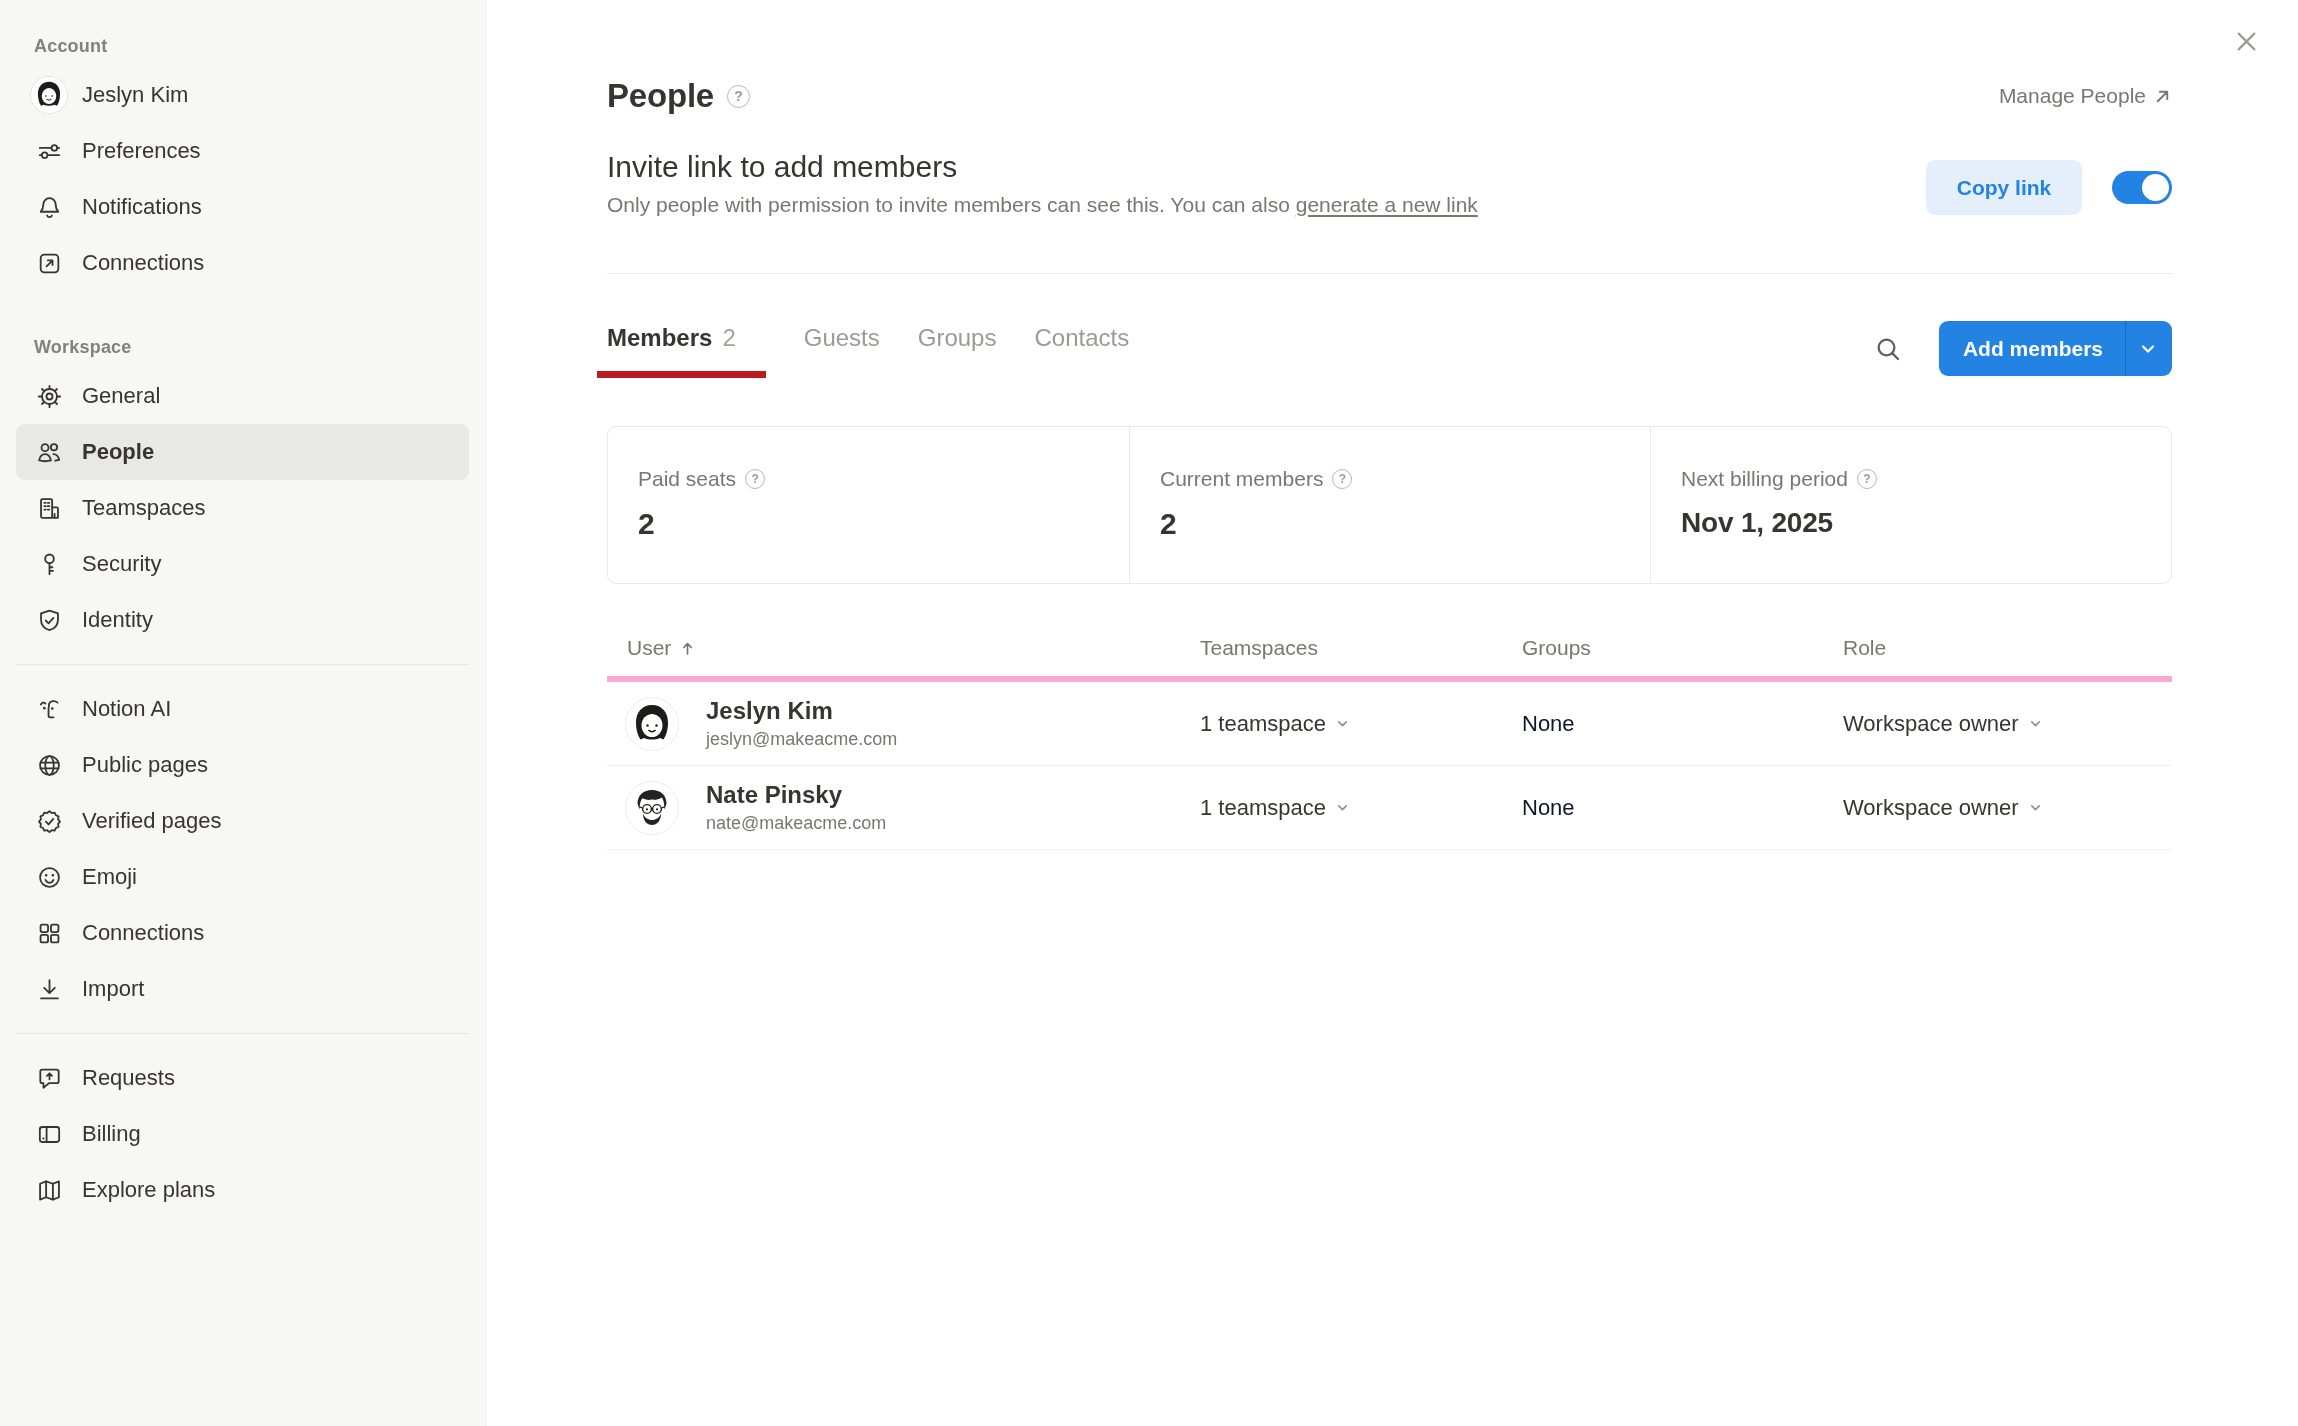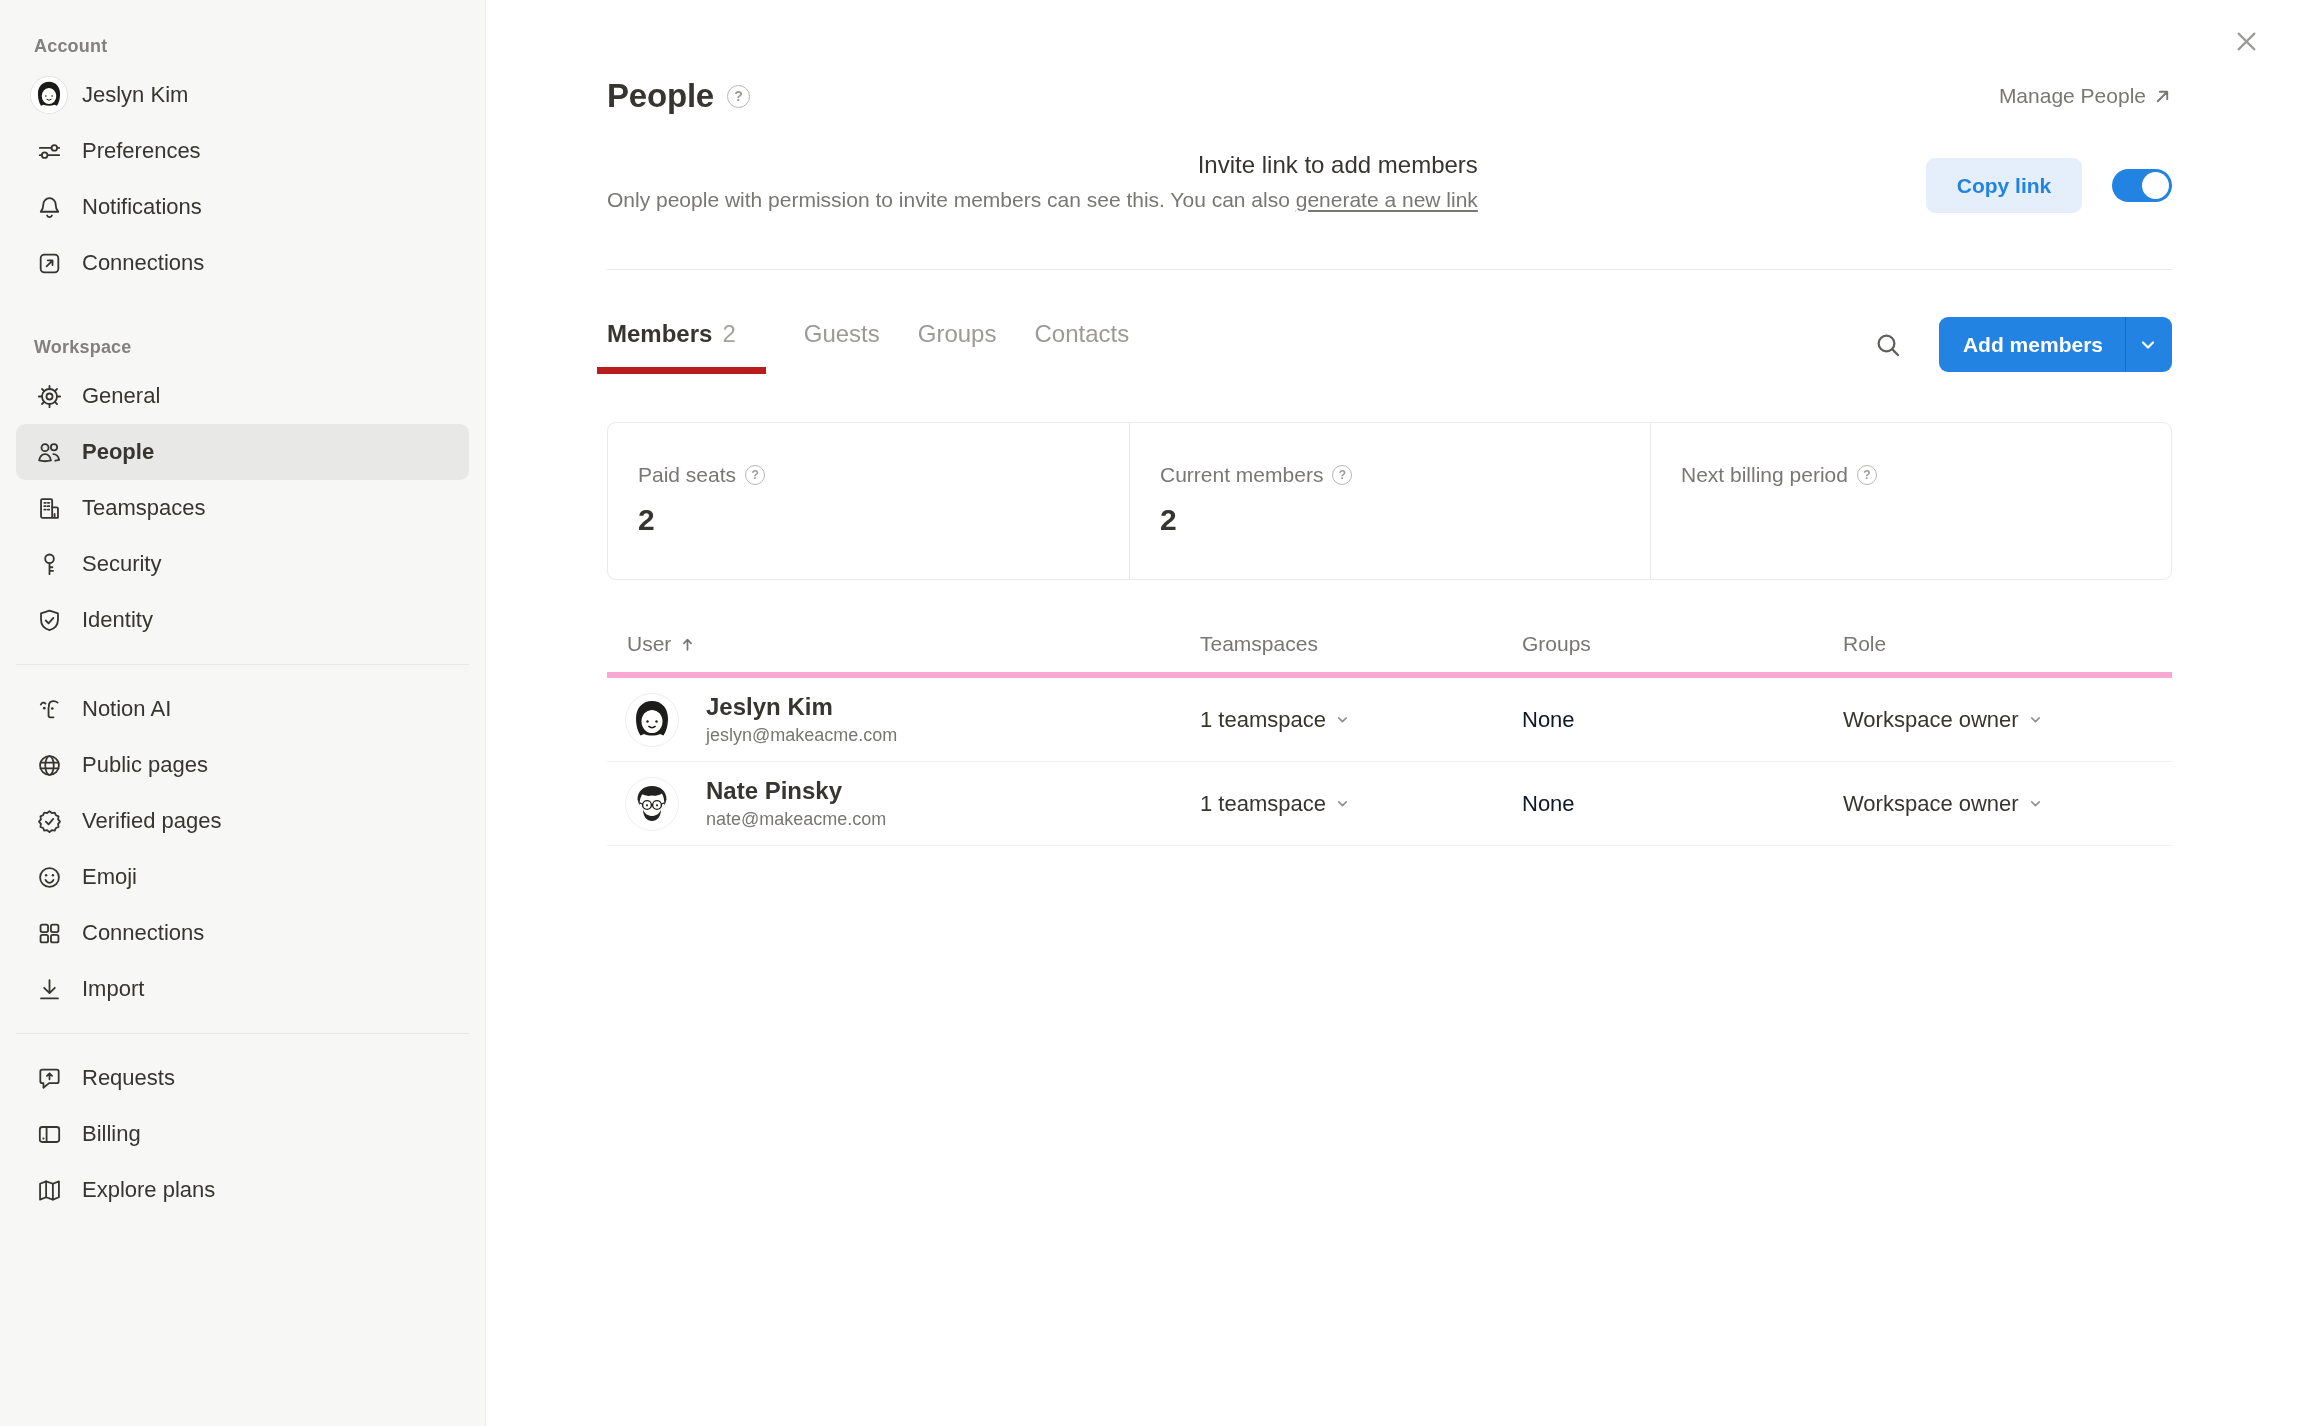--- a/index.html
+++ b/index.html
@@ -42,21 +42,21 @@
   .help-circle {
     display:inline-flex; align-items:center; justify-content:center;
     border:1.6px solid #B9B7B3; color:#9B9A97; border-radius:50%;
     font-weight:700;
   }
   .help-lg { width:23px; height:23px; font-size:14px; margin-left:13px; }
   .help-sm { width:20px; height:20px; font-size:12px; margin-left:9px; border-width:1.4px; }
   .manage-link { margin-left:auto; display:flex; align-items:center; gap:7px; color:#787774; font-size:21px; cursor:pointer; }
 
   .invite-row { margin-top:32px; display:flex; align-items:center; }
-  .invite-title { font-size:24px; font-weight:500; color:#37352F;text-align:right; }
+  .invite-title { font-size:30px; font-weight:500; color:#37352F; }
   .invite-desc { margin-top:9px; font-size:21px; color:#787774; }
   .invite-desc a { color:#787774; text-decoration:underline; text-underline-offset:3px; cursor:pointer; }
   .invite-controls { margin-left:auto; display:flex; align-items:center; gap:30px; margin-top:8px; }
   .copy-link-btn {
     width:156px; height:55px; border-radius:9px; background:#E4EFFB;
     color:#2383E2; font-size:21px; font-weight:700;
     display:flex; align-items:center; justify-content:center; cursor:pointer;
   }
   .toggle { width:60px; height:33px; border-radius:17px; background:#2383E2; position:relative; cursor:pointer; }
   .toggle .knob { position:absolute; right:3px; top:3px; width:27px; height:27px; border-radius:50%; background:#fff; }
@@ -397,20 +397,21 @@
           <span>Current members</span>
           <span class="help-circle help-sm">?</span>
         </div>
         <div class="card-value">2</div>
       </div>
       <div class="card">
         <div class="card-label">
           <span>Next billing period</span>
           <span class="help-circle help-sm">?</span>
         </div>
+        <div class="card-value date">Nov 1, 2025</div>
       </div>
     </div>
 
     <div class="table">
       <div class="thead">
         <div class="th-user">
           <span>User</span>
           <svg width="17" height="17" viewBox="0 0 16 16" fill="none" stroke="#787774" stroke-width="1.6" stroke-linecap="round" stroke-linejoin="round">
               <path d="M8 13V3.5M4.6 6.9L8 3.5l3.4 3.4"></path>
             </svg>

